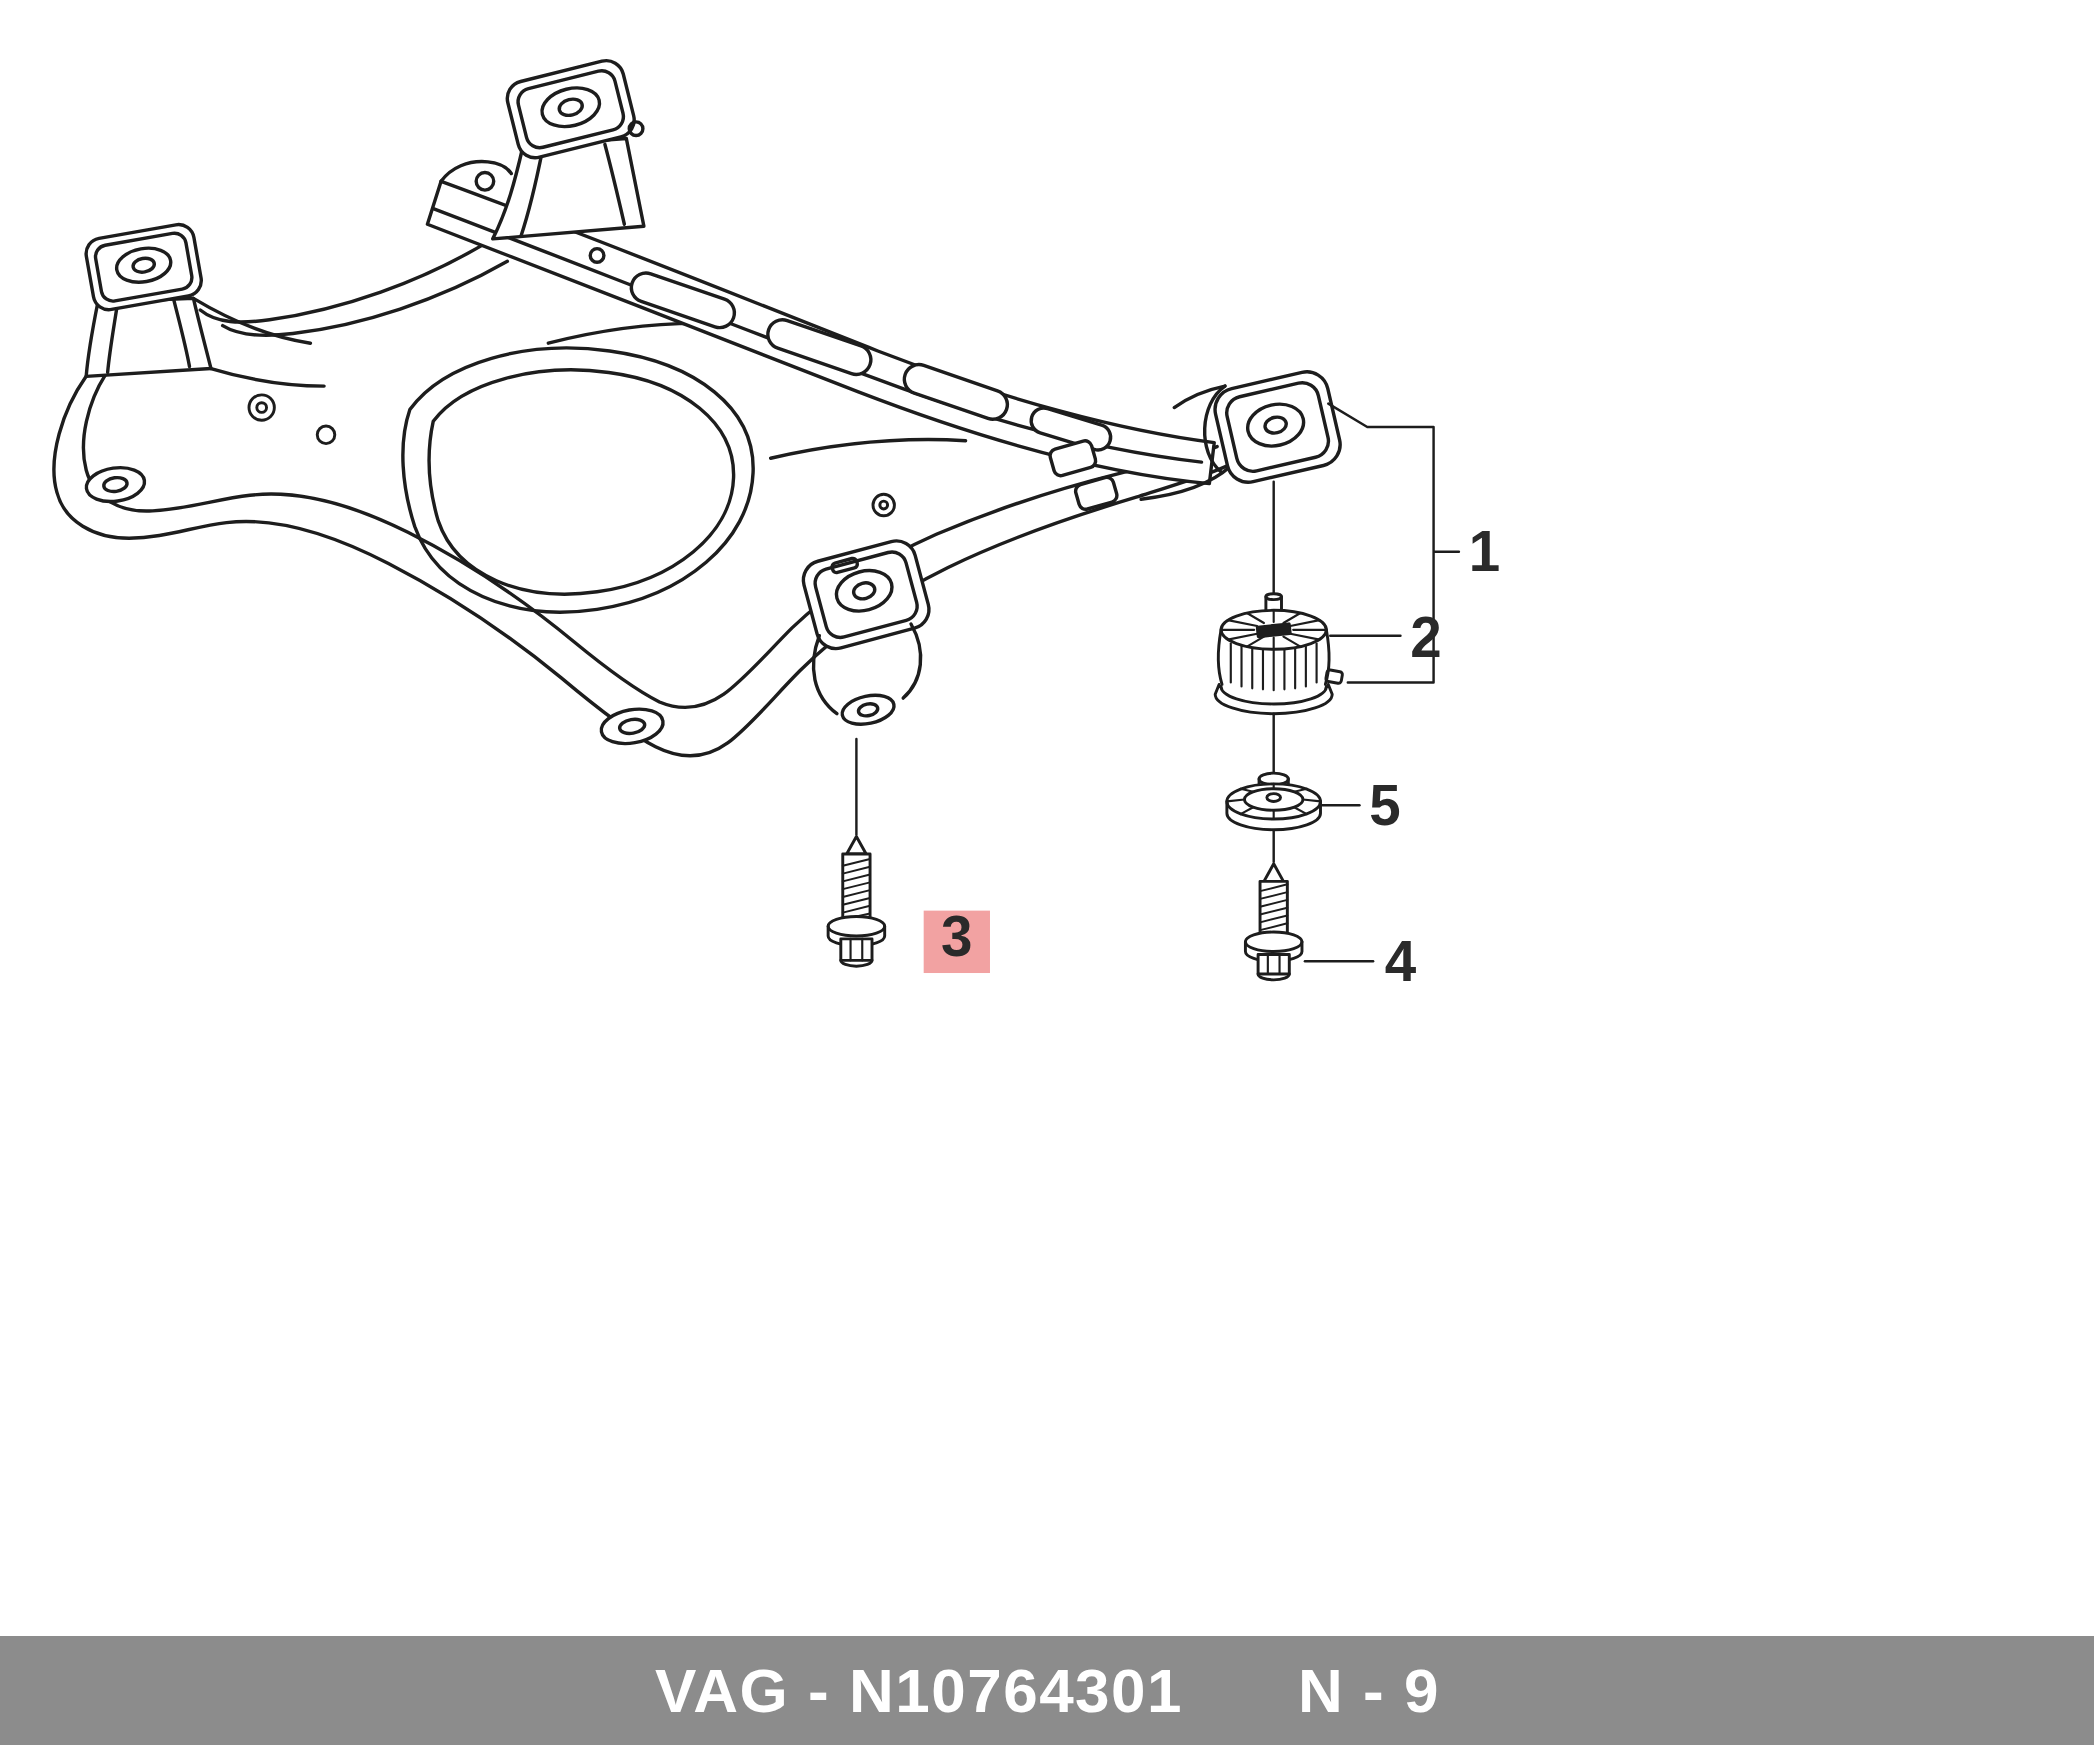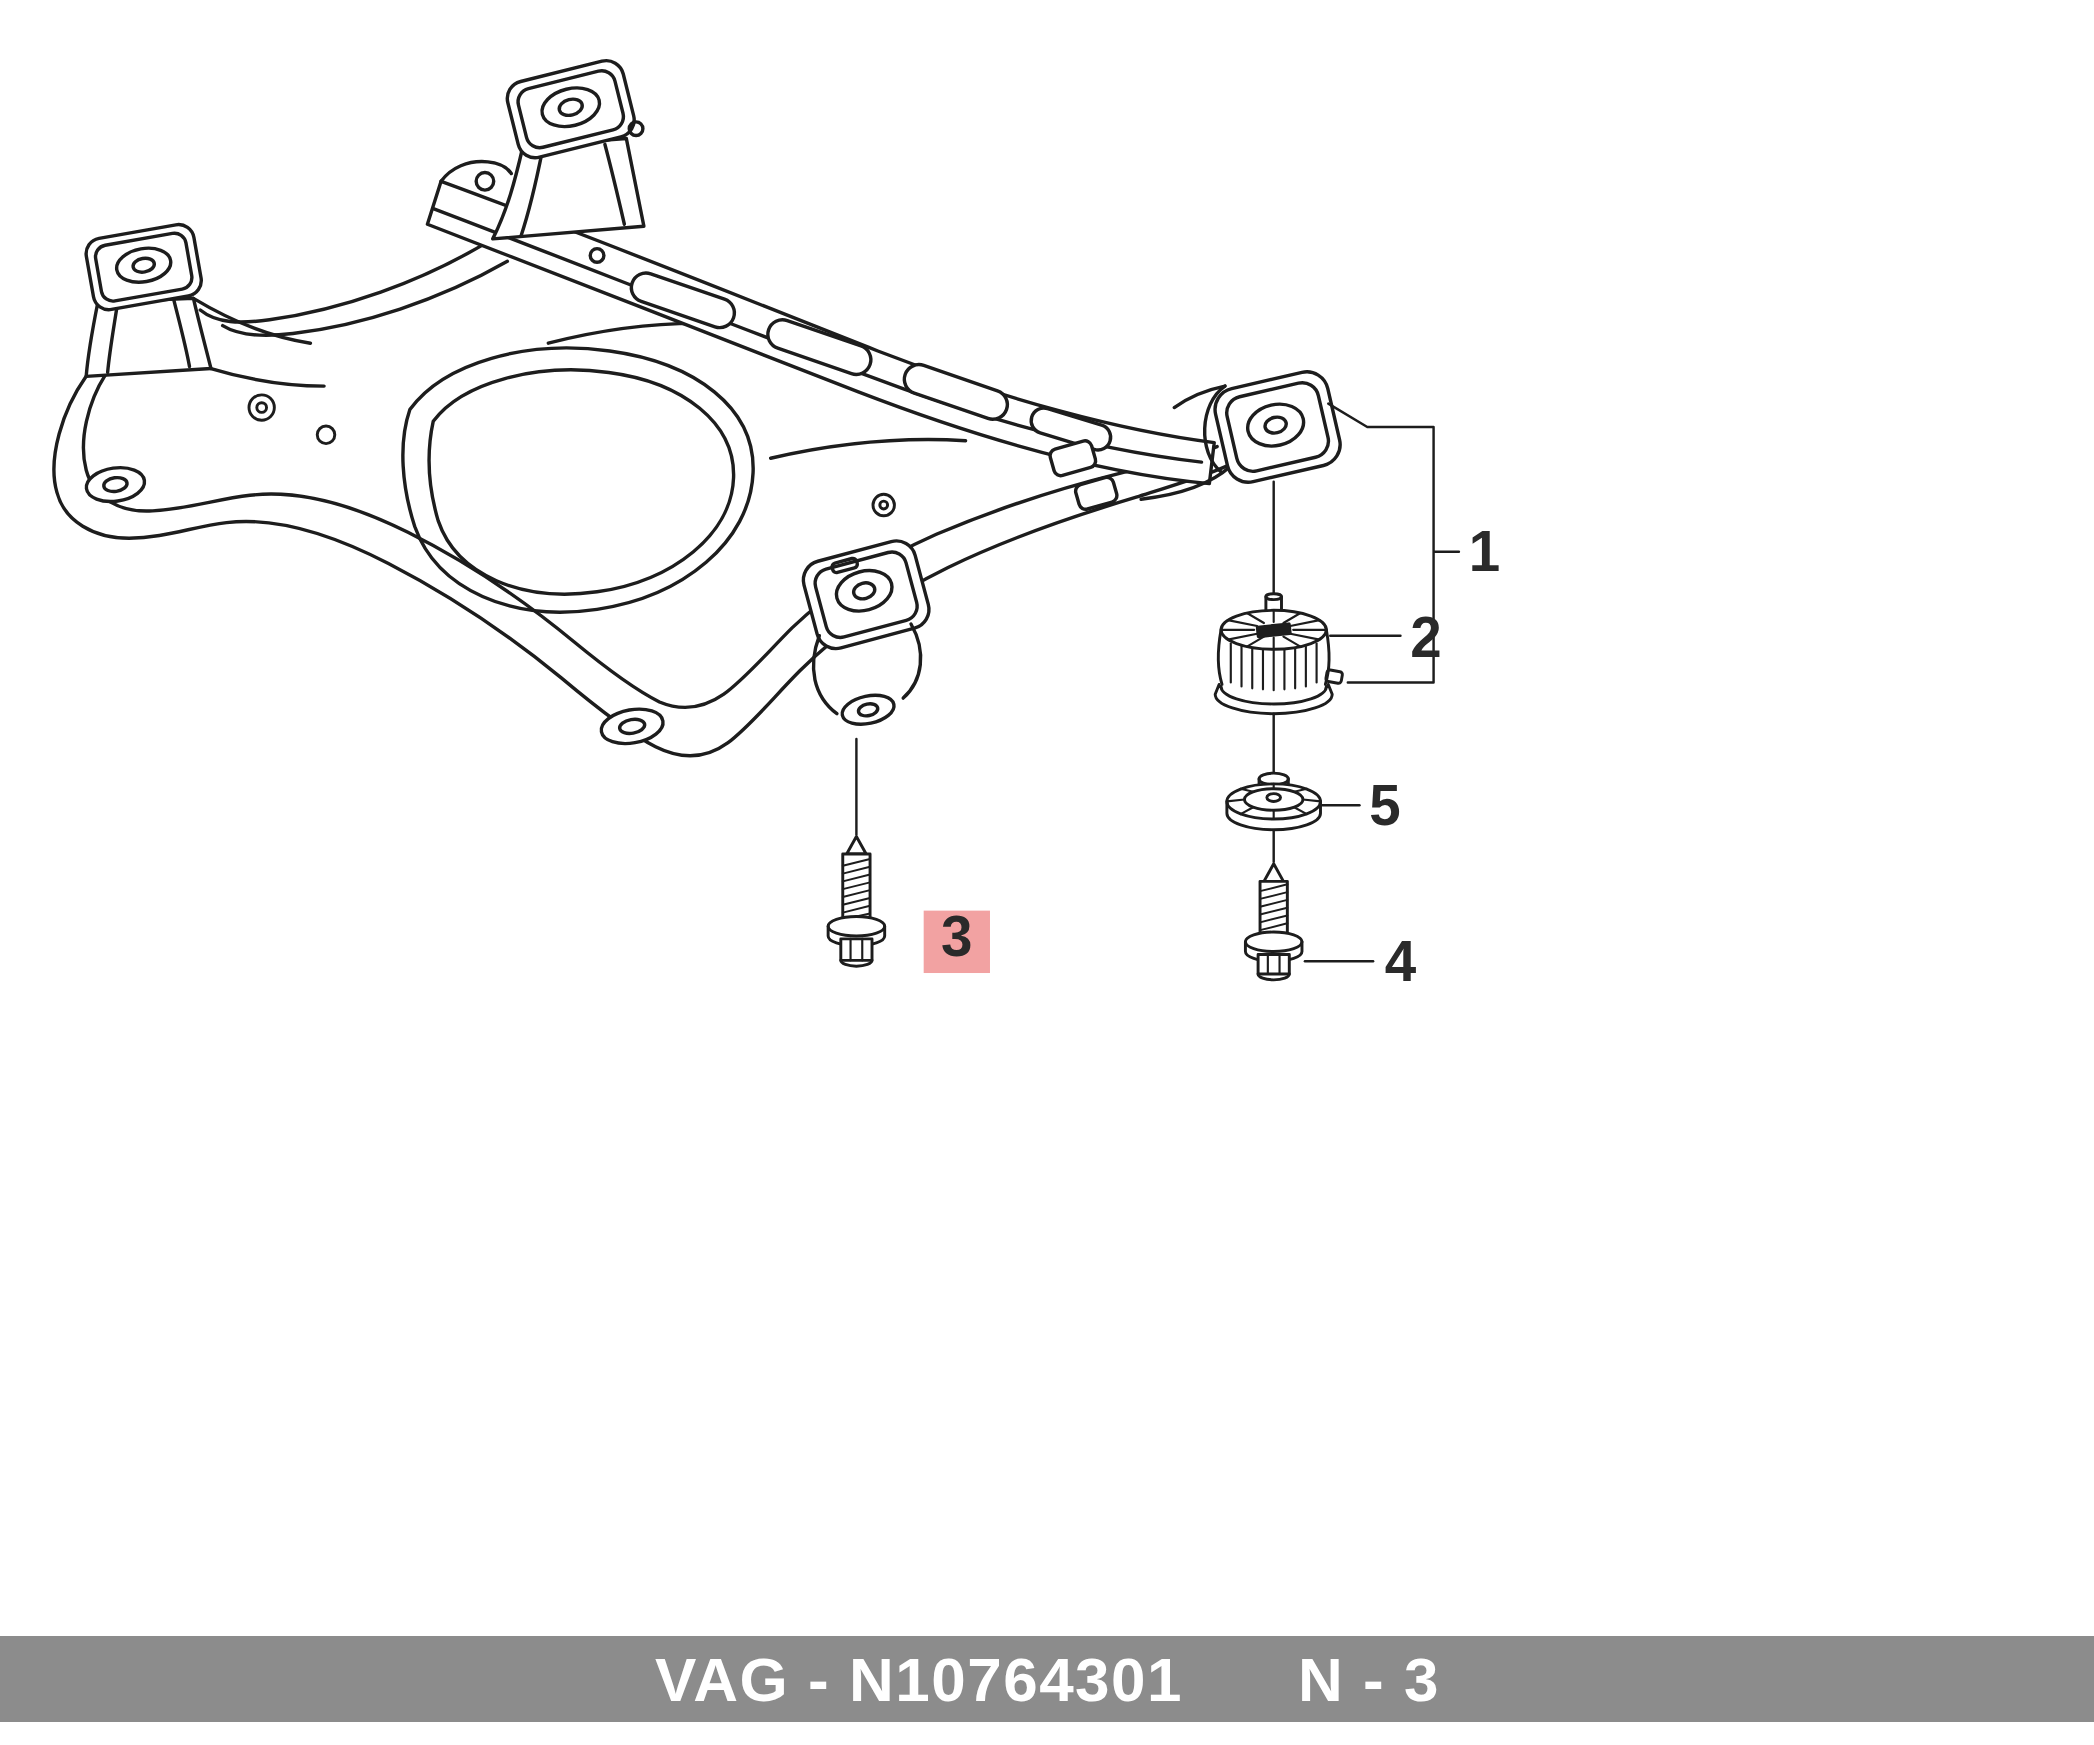--- a/index.html
+++ b/index.html
@@ -12,21 +12,21 @@
   .screen { width: 2095px; height: 1746px; display: flex; flex-direction: column; background: #ffffff; }
   .diagram-area { width: 2095px; height: 1636px; position: relative; background: #ffffff; }
   svg { display: block; }
   .callout {
     font-family: "Liberation Sans", sans-serif;
     font-size: 58px;
     font-weight: 600;
     fill: #2a2a2a;
   }
   .footer {
-    height: 86px;
+    height: 109px;
     background: #8c8c8c;
     display: flex;
     align-items: center;
     justify-content: center;
     gap: 115px;
     color: #ffffff;
     font-size: 62px;
     font-weight: 700;
     letter-spacing: 1.5px;
   }
@@ -247,16 +247,16 @@
         <rect x="947" y="934" width="68" height="64" fill="#f2a2a2"></rect>
         <text class="callout" x="981" y="981" text-anchor="middle" fill="#a83a3a">3</text>
         <text class="callout" x="1420" y="1006">4</text>
         <text class="callout" x="1404" y="846">5</text>
       </g>
     </svg>
   </div>
 
   <div class="footer">
     <span>VAG - N10764301</span>
-    <span>N - 3</span>
+    <span>N - 9</span>
   </div>
 </div>
 
 
 </body></html>

